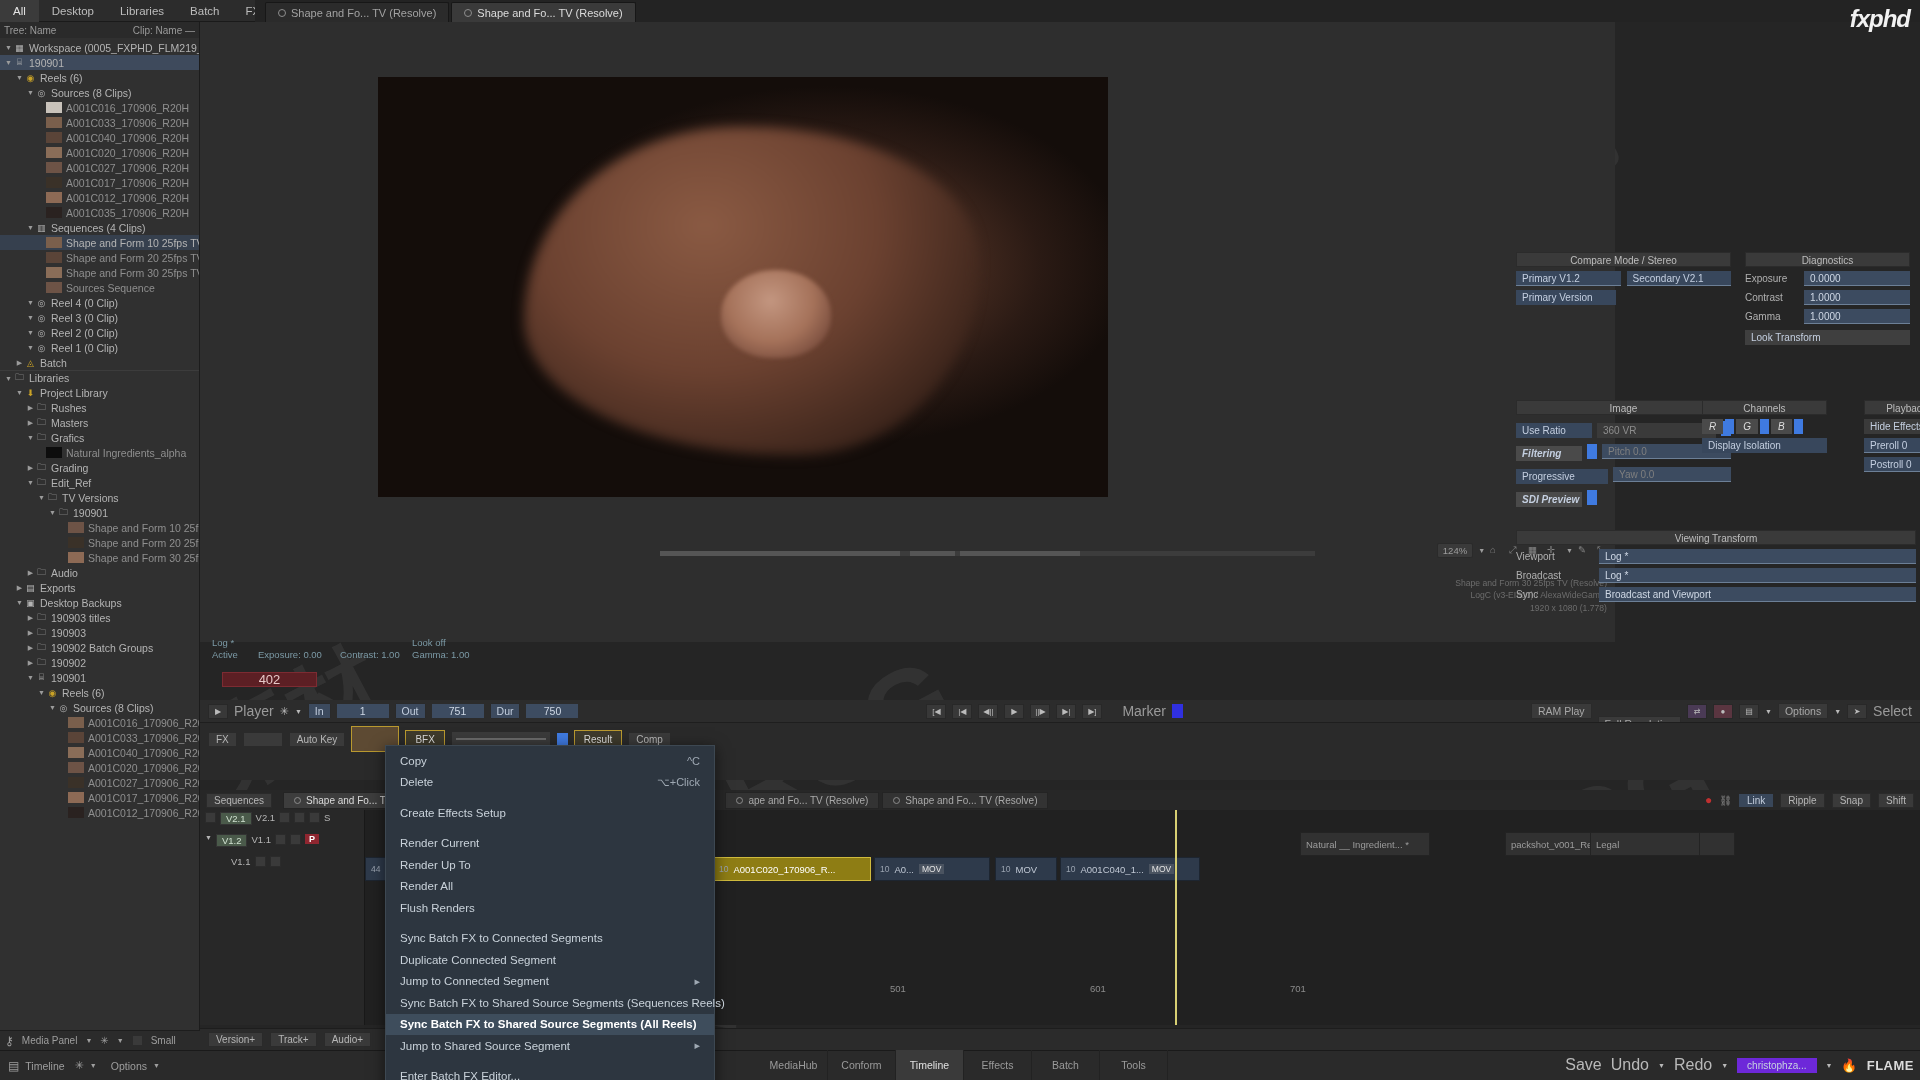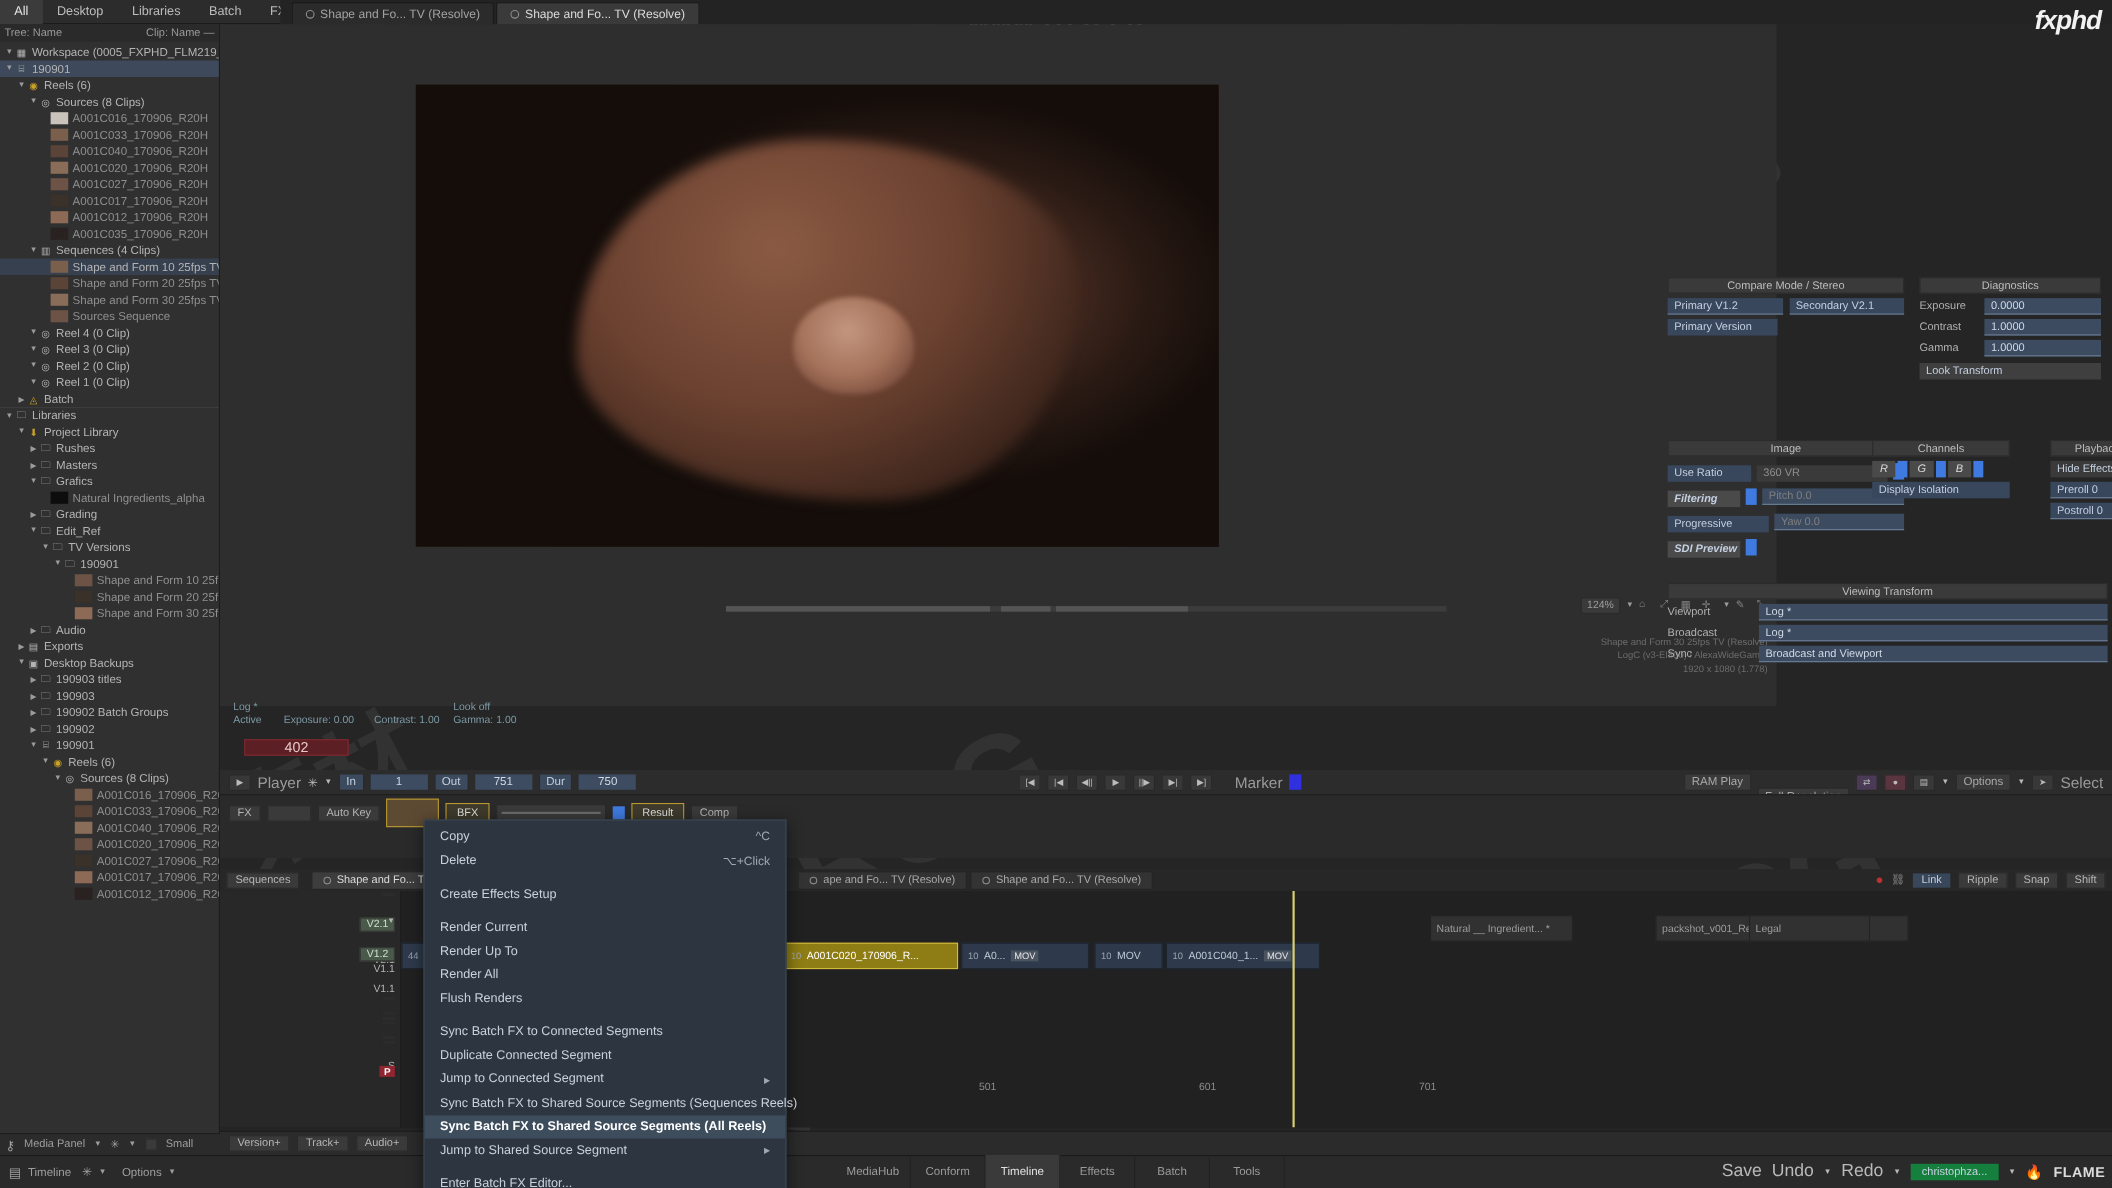--- a/index.html
+++ b/index.html
@@ -104,22 +104,22 @@
   .ttab { background:#333; border:1px solid #242424; padding:2px 10px; color:#a9a9a9; font-size:10px;
           display:flex; align-items:center; gap:5px; }
   .ttab.act { background:#3d3d3d; color:#dadada; }
   .ttab .dot { width:7px; height:7px; border-radius:50%; border:1.4px solid #8b8b8b; }
   .tlright { margin-left:auto; display:flex; align-items:center; gap:7px; }
   .chip { background:#39475a; color:#c3cddc; padding:1px 8px; font-size:10px; }
 
   .tlbody { position:absolute; left:200px; top:810px; right:0; bottom:55px; background:#212121; overflow:hidden;}
   .trackhdr { position:absolute; left:0; top:0; width:165px; bottom:0; background:#282828;
               border-right:1px solid #191919; }
-  .trk { height:22px; display:flex; align-items:flex-end; gap:20px; padding:2px 5px; font-size:9.5px;
-         color:#b5b5b5;flex-direction:column; }
+  .trk { height:22px; display:flex; align-items:flex-start; gap:4px; padding:2px 5px; font-size:9.5px;
+         color:#b5b5b5; }
   .vbadge { background:#4a5a4a; border:1px solid #333; padding:0 5px; color:#cfe0cf; font-size:9.5px;}
   .minibtn { width:11px; height:11px; background:#3a3a3a; border:1px solid #2b2b2b; display:inline-block;}
   .redbadge { background:#8f2630; color:#fff; font-size:9px; padding:0 4px; font-weight:bold;}
 
   .clips { position:absolute; left:165px; right:0; top:0; bottom:0; }
   .ruler { position:absolute; left:0; right:0; bottom:28px; height:14px; color:#8c8c8c; font-size:9.5px;}
   .ruler span { position:absolute; }
   .cliprow { position:absolute; left:0; right:0; height:26px; }
   .clip { position:absolute; height:24px; background:#2e3a4b; border:1px solid #1d2530; font-size:9.5px;
           color:#c0c8d4; display:flex; align-items:center; gap:5px; padding:0 5px; overflow:hidden; white-space:nowrap;}
@@ -134,21 +134,21 @@
             border-top:1px solid #1d1d1d; }
 
   
   .statusbar { position:absolute; left:0; bottom:0; right:0; height:30px; background:#2a2a2a;
                border-top:1px solid #1a1a1a; display:flex; align-items:center; font-size:10.5px; color:#9e9e9e;}
   .modes { position:absolute; left:760px; bottom:0; display:flex; gap:0; }
   .mode { width:68px; height:30px; display:flex; align-items:center; justify-content:center;
           font-size:10.5px; color:#9a9a9a; border-right:1px solid #222; }
   .mode.act { background:#3a3a3a; color:#e0e0e0; }
   .sright { position:absolute; right:6px; bottom:0; height:30px; display:flex; align-items:center; gap:9px; }
-  .userchip { background:#15803d; color:#c7d2e0; padding:2px 10px; font-size:10px; }
+  .userchip { background:#6d28d9; color:#c7d2e0; padding:2px 10px; font-size:10px; }
   .flamelogo { font-size:13px; font-weight:bold; color:#dcdcdc; letter-spacing:.5px;}
   .grp { position:absolute; }
   .grp .ghdr { background:#3a3a3a; color:#bdbdbd; font-size:10px; text-align:center; height:15px;
                line-height:15px; border:1px solid #2b2b2b; }
   .pbtn { background:#38475c; color:#c4cfe0; font-size:10px; height:15px; line-height:15px;
           padding:0 6px; border-bottom:1px solid #6c7f96; margin-top:4px; white-space:nowrap;
           overflow:hidden;}
   .pbtn.flat { border-bottom:1px solid transparent; }
   .pbtn.italic { font-style:italic; font-weight:bold; }
   .prow { display:flex; align-items:center; gap:5px; margin-top:4px; }

